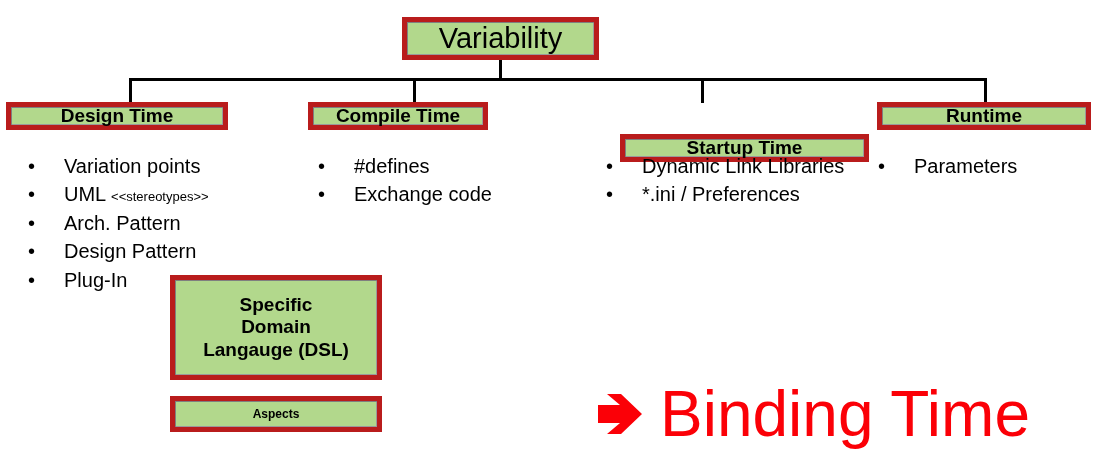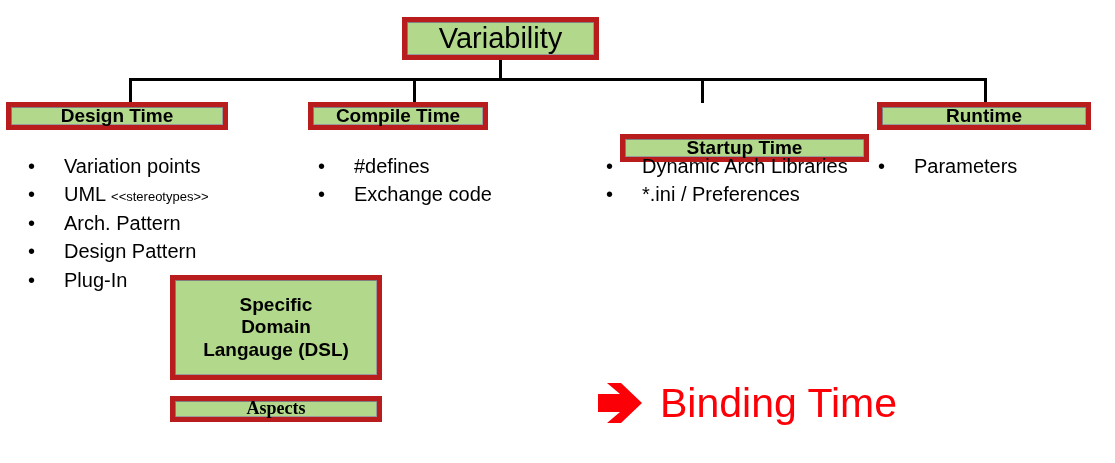--- a/index.html
+++ b/index.html
@@ -54,23 +54,22 @@
     left: 170px;
     top: 275px;
     width: 212px;
     height: 105px;
     font-size: 19px;
   }
   #box-aspects {
     left: 170px;
     top: 396px;
     width: 212px;
-    height: 26px;
-    font-size: 18px;
-    font-family: Liberation Serif, serif;
+    height: 36px;
+    font-size: 12px;
   }
 
   
   .conn {
     position: absolute;
     background: #000000;
   }
   .conn-v { width: 3px; }
   .conn-h { height: 3px; }
 
@@ -116,21 +115,21 @@
     align-items: center;
     gap: 16px;
     color: #fb0007;
   }
   #binding-arrow-icon {
     display: block;
     width: 48px;
     height: 42px;
   }
   #binding-time-label {
-    font-size: 41px;
+    font-size: 64px;
     line-height: 1;
     white-space: nowrap;
   }
 </style>
 </head>
 <body>
 
 <div class="conn conn-v" id="stem"></div>
 <div class="conn conn-h" id="crossbar"></div>
 <div class="conn conn-v" id="drop-design"></div>
@@ -185,21 +184,21 @@
   </li>
   <li>
     <span class="dot">•</span>
     <span>Exchange code</span>
   </li>
 </ul>
 
 <ul class="bullet-list" id="list-startup">
   <li>
     <span class="dot">•</span>
-    <span>Dynamic Arch Libraries</span>
+    <span>Dynamic Link Libraries</span>
   </li>
   <li>
     <span class="dot">•</span>
     <span>*.ini / Preferences</span>
   </li>
 </ul>
 
 <ul class="bullet-list" id="list-runtime">
   <li>
     <span class="dot">•</span>

